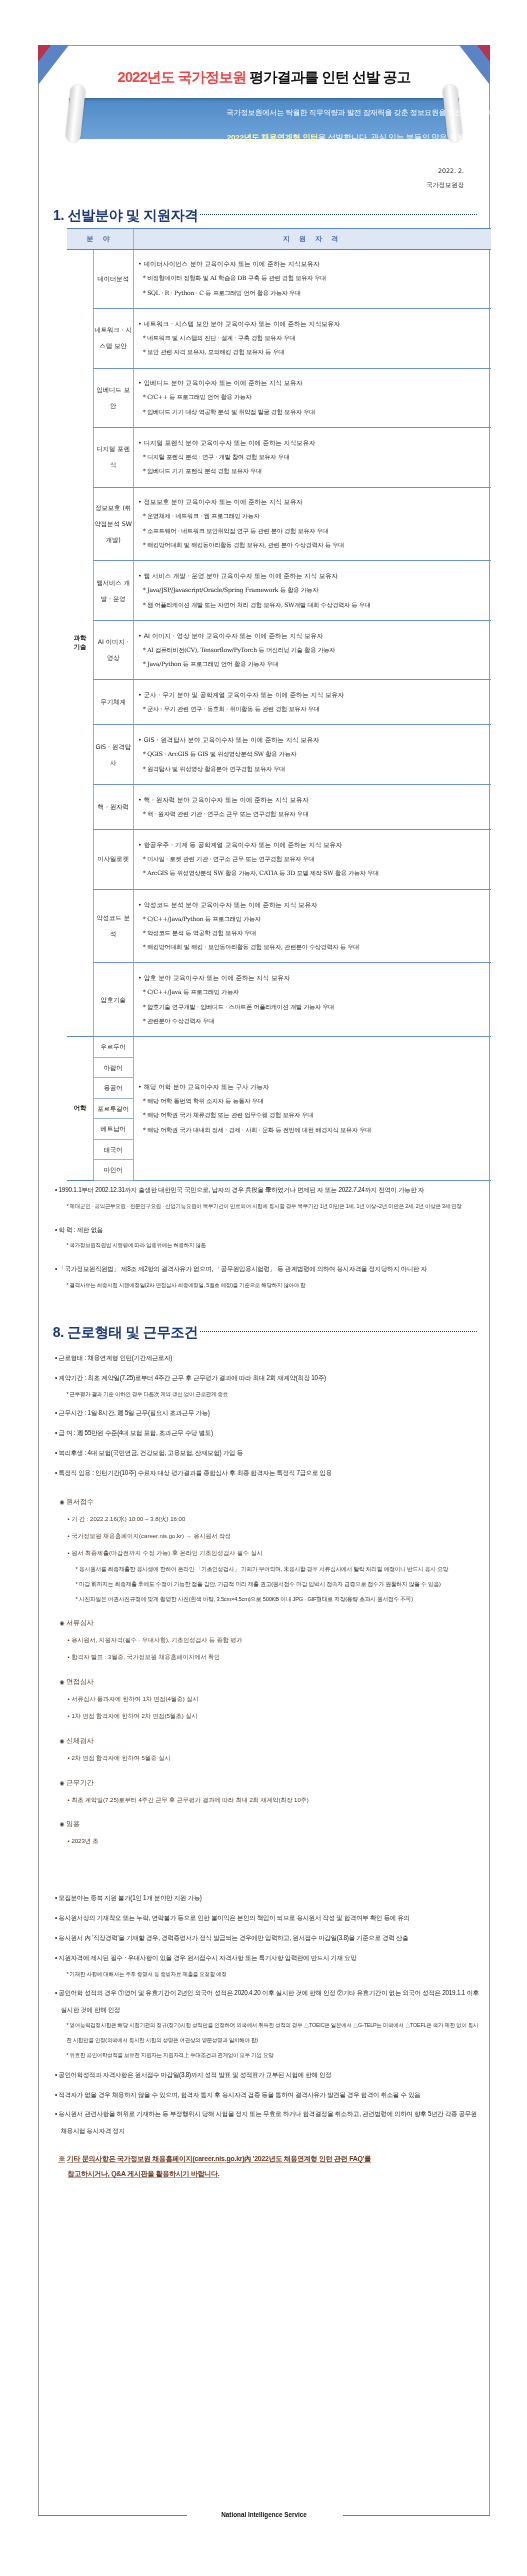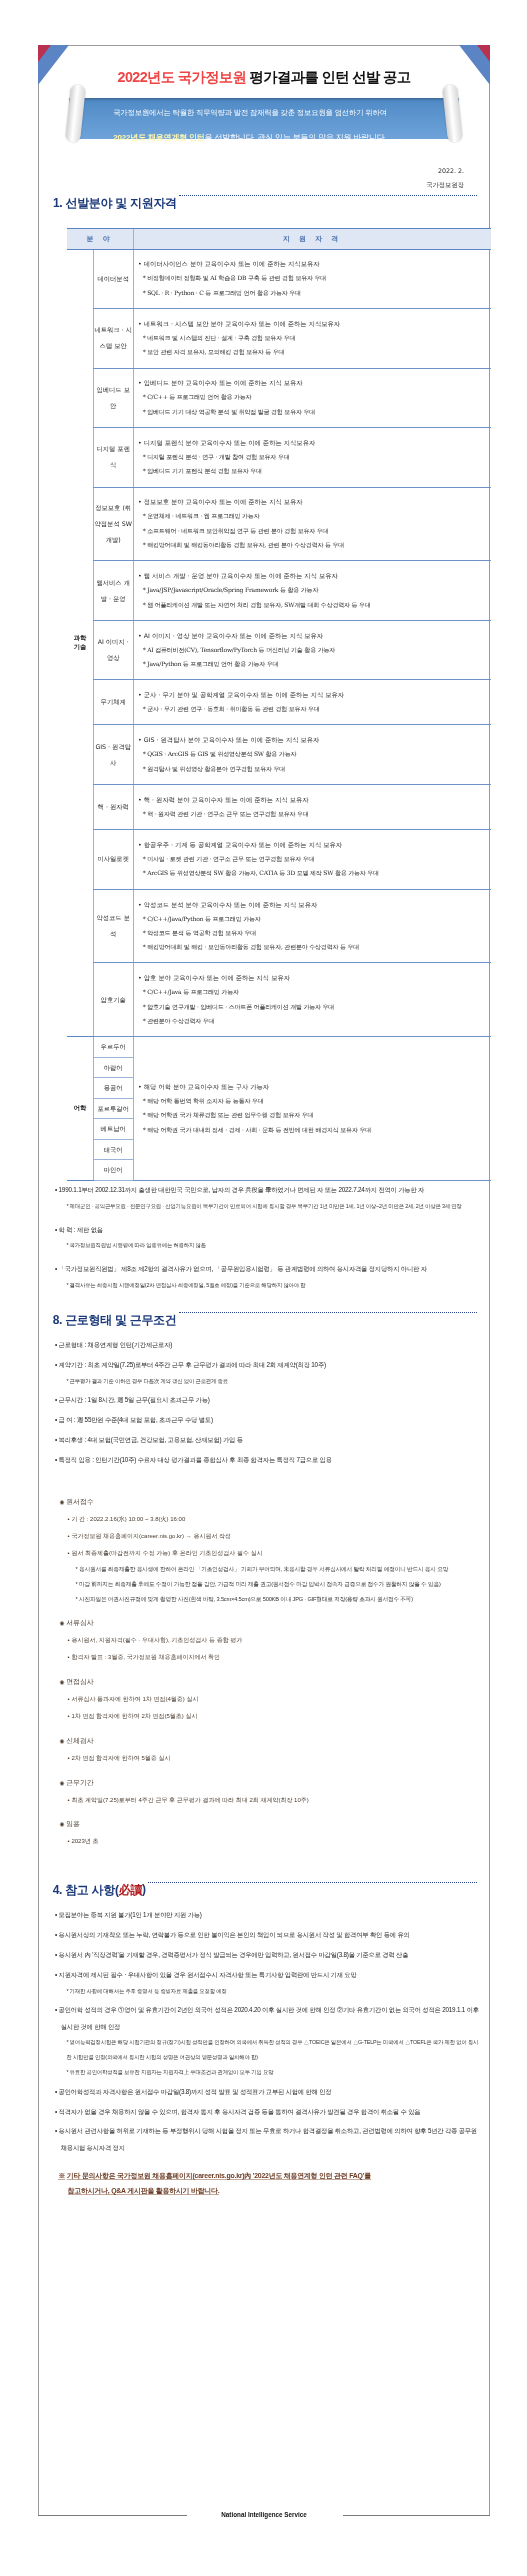--- a/index.html
+++ b/index.html
@@ -13,29 +13,29 @@
   .corner-right-a { right: 38px; border-top: 40px solid #5b84c4; border-left: 31.5px solid transparent; }
   .corner-right-b { right: 38px; border-top: 17px solid #b8324f; border-left: 13.7px solid transparent; }
 
   .main-title { position: absolute; top: 68px; left: 0; width: 528px; text-align: center; font-family: "Liberation Sans", sans-serif; font-weight: bold; font-size: 14.3px; letter-spacing: -0.6px; color: #111; }
   .main-title .hl { color: #ef4444; }
 
   .banner { position: absolute; left: 69px; top: 98px; width: 390px; height: 41px; background: linear-gradient(180deg, #4f8ac6 0%, #6ea3d9 100%); box-shadow: inset 0 1.7px 2.3px rgba(0,0,0,0.25); }
   .scroll { position: absolute; top: 85px; width: 15px; height: 57px; border-radius: 6.9px; background: linear-gradient(90deg, #cfcfcf 0%, #ffffff 45%, #d8d8d8 100%); box-shadow: 0 0 1.7px rgba(0,0,0,0.3); }
   .scroll-left { left: 68px; transform: rotate(6deg); }
   .scroll-right { left: 445px; transform: rotate(-6deg); }
-  .banner-line { position: absolute; left: 0; width: 500px; text-align: center; font-family: "Liberation Sans", sans-serif; font-size: 7.4px; color: #ffffff; letter-spacing: -0.2px; }
+  .banner-line { position: absolute; left: 0; width: 500px; text-align: right; font-family: "Liberation Sans", sans-serif; font-size: 7.4px; color: #ffffff; letter-spacing: -0.2px; }
   .banner-line1 { top: 108px; }
   .banner-line2 { top: 132px; font-size: 8px; }
   .banner-line2 .yl { color: #fff7b0; font-weight: bold; }
 
   .date { position: absolute; right: 64px; top: 167px; font-size: 6.3px; color: #222; text-align: right; }
   .signer { position: absolute; right: 64px; top: 181px; font-size: 6.3px; color: #222; text-align: right; }
 
-  .section-head { position: absolute; left: 53px; width: 424px; font-family: "Liberation Sans", sans-serif; font-weight: bold; font-size: 12px; color: #1c3a7a; letter-spacing: -0.3px; display: flex; align-items: flex-start; }
+  .section-head { position: absolute; left: 53px; width: 424px; font-family: "Liberation Sans", sans-serif; font-weight: bold; font-size: 14px; color: #1c3a7a; letter-spacing: -0.3px; display: flex; align-items: center; margin-top: 12px; }
   .section-head .dots { flex: 1; border-bottom: 0.6px dotted #2a4790; margin-left: 2.3px; margin-bottom: 3.4px; }
   .section-head .red { color: #b0181d; }
 
   table.qual { position: absolute; left: 67px; top: 228px; width: 263px; border-collapse: collapse; }
   table.qual { width: 263px; }
   table.qual th { background: #dfe7f4; color: #4a70b0; font-weight: bold; font-size: 6.9px; letter-spacing: 3.4px; height: 20.6px; border-top: 1.1px solid #5b84c4; border-bottom: 1.1px solid #5b84c4; }
   table.qual td { font-size: 6.3px; vertical-align: middle; border-bottom: 0.6px solid #6d92c9; }
   .cat { width: 26px; text-align: center; font-weight: bold; font-size: 6.9px; color: #111; border-bottom: 0.6px solid #5b84c4 !important; }
   .field { width: 39px; text-align: center; font-size: 6.9px; color: #222; border-left: 0.6px solid #9bb3d9; border-right: 0.6px solid #9bb3d9; line-height: 16px; }
   .desc { padding: 6.9px 3.4px 8px 4.6px; color: #222; }
@@ -296,26 +296,20 @@
       <div class="sched-head">근무기간</div>
       <div class="sched-item">최초 계약일(7.25)로부터 4주간 근무 후 근무평가 결과에 따라 최대 2회 재계약(최장 10주)</div>
       <div style="height:6.9px"></div>
       <div class="sched-head">임용</div>
       <div class="sched-item">2023년 초</div>
       <div style="height:6.9px"></div>
     </div>
 </div>
 
 <div id="sec4" class="block" style="top: 1882px;">
-  <div class="section-head" style="position:relative; left:-2.3px; width:424px;">
-      <span>4. 참고 사항(</span>
-      <span class="red">必讀</span>
-      <span>)</span>
-      <span class="dots"></span>
-    </div>
   <div class="sp"></div>
   <div id="sec4-items">
       <div class="b1">모집분야는 중복 지원 불가(1인 1개 분야만 지원 가능)</div>
       <div style="height:3.4px"></div>
       <div class="b1">응시원서상의 기재착오 또는 누락, 연락불가 등으로 인한 불이익은 본인의 책임이 되므로 응시원서 작성 및 합격여부 확인 등에 유의</div>
       <div style="height:3.4px"></div>
       <div class="b1">응시원서 內 '직장경력'을 기재할 경우, 경력증명서가 정식 발급되는 경우에만 입력하고, 원서접수 마감일(3.8)을 기준으로 경력 산출</div>
       <div style="height:3.4px"></div>
       <div class="b1">지원자격에 제시된 필수 · 우대사항이 있을 경우 원서접수시 자격사항 또는 특기사항 입력란에 반드시 기재 요망</div>
       <div class="n1">기재한 사항에 대해서는 추후 증명서 등 증빙자료 제출을 요청할 예정</div>

